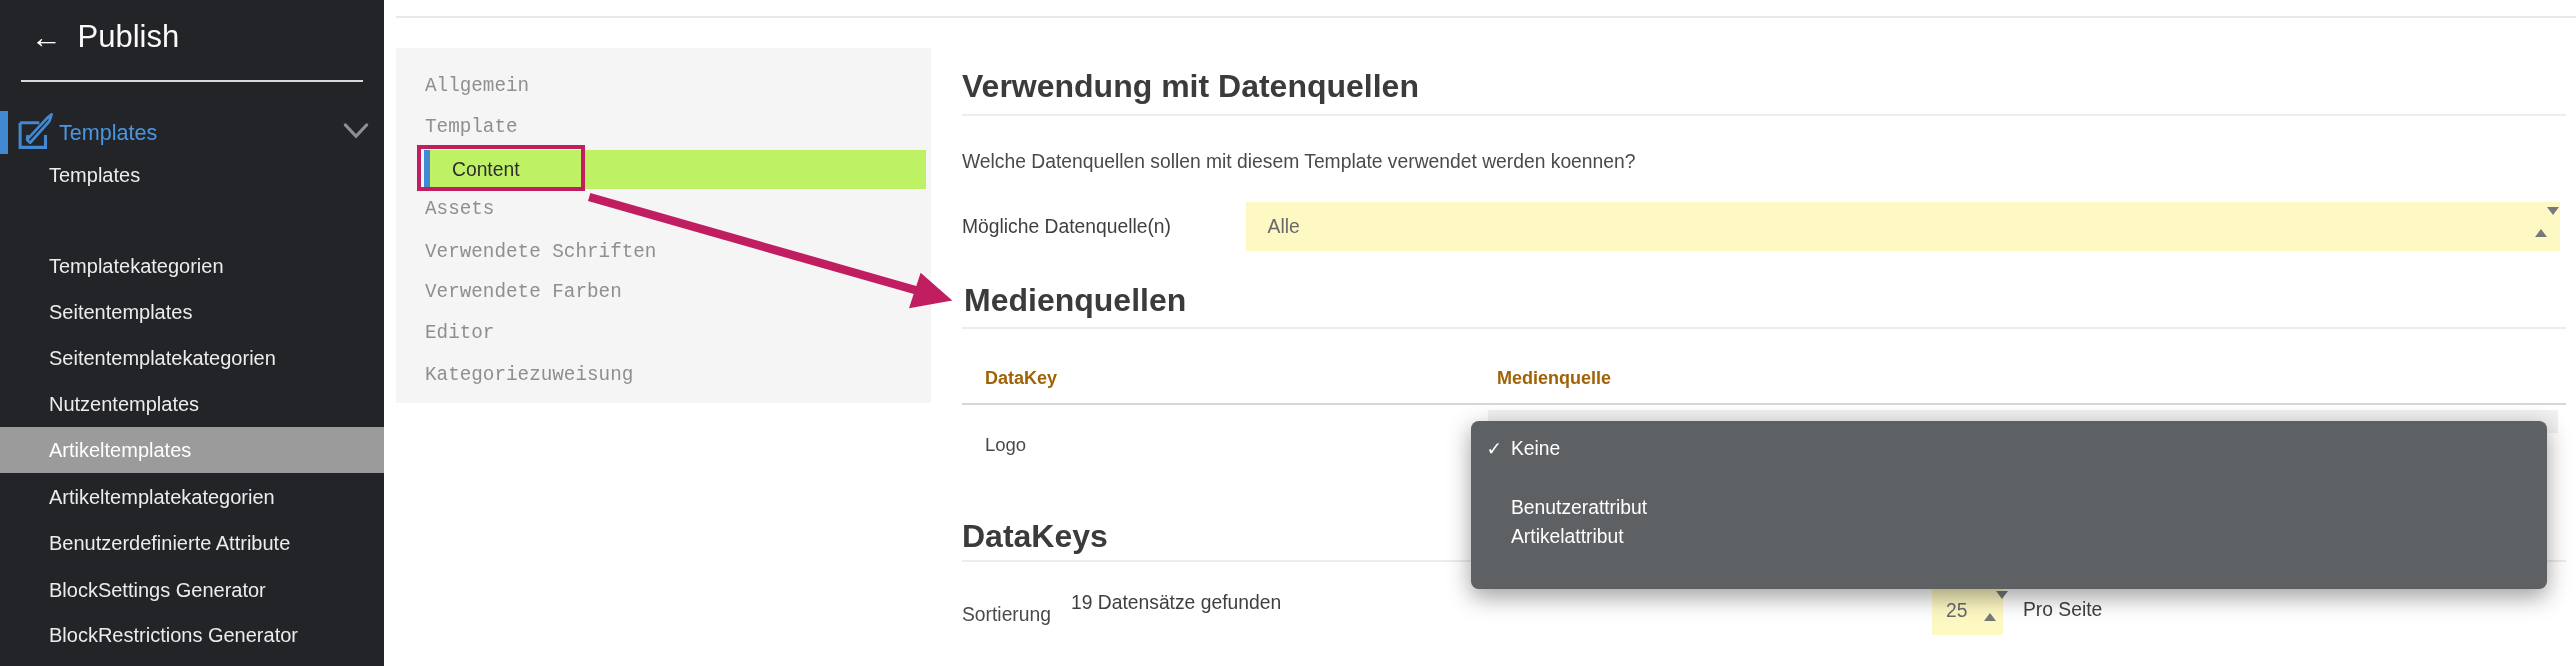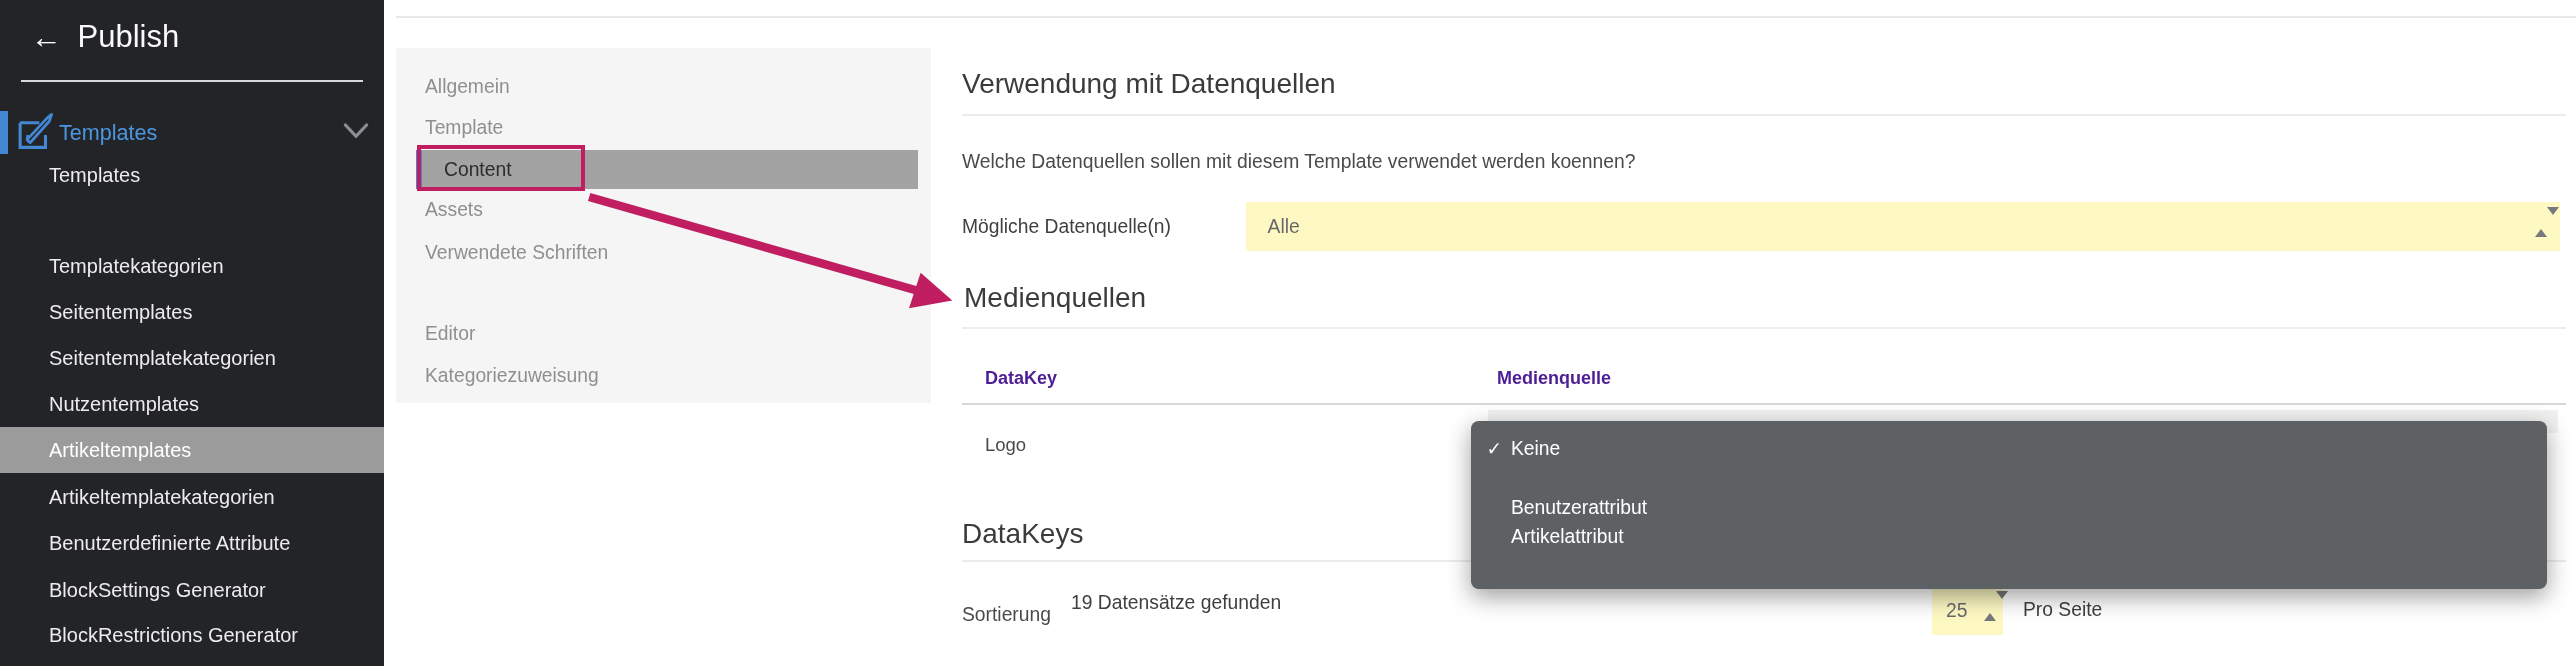--- a/index.html
+++ b/index.html
@@ -20,44 +20,44 @@
   .sb-item { left:0; width:384px; height:46px; line-height:46px; padding-left:49px;
              color:#ececec; font-size:20px; white-space:nowrap; }
   .sb-item.hl { background:#9b9b9b; color:#ffffff; }
 
   
   .top-line { left:396px; top:16px; width:2180px; height:1.5px; background:#e8e8e8; }
 
   
   .subnav { left:396px; top:48px; width:535px; height:355px; background:#f5f5f6; }
   .sn-item { position:absolute; left:0; width:535px; height:39px; line-height:39px;
-             padding-left:29px; color:#8f8f92; font-size:19.3px; white-space:nowrap; }
-  .sn-selected-bg { position:absolute; left:20px; top:102px; width:502px; height:39px; background:#a3a3a3; }
+             padding-left:29px; color:#8f8f92; font-size:19.3px; white-space:nowrap;font-family:Liberation Mono, monospace; }
+  .sn-selected-bg { position:absolute; left:28px; top:102px; width:502px; height:39px; background:#bef264; }
   .sn-selected-bar { position:absolute; left:0; top:0; width:6.2px; height:39px; background:#4288d2; }
   .sn-selected-label { position:absolute; left:28px; top:0; height:39px; line-height:39px;
                        color:#2c2c2e; font-size:19.3px; }
 
   
   .anno-box { left:417px; top:145px; width:168px; height:46px; border:4.6px solid #c01e60; }
   .anno-arrow { left:0; top:0; width:2576px; height:666px; pointer-events:none; }
 
   
-  .h1 { font-size:28px; color:#3b3b3b; font-weight:400; white-space:nowrap; }
+  .h1 { font-size:32px; color:#3b3b3b; font-weight:700; white-space:nowrap; }
   .divider { height:1.5px; background:#ececec; }
   .para { font-size:19.3px; color:#4a4a4a; white-space:nowrap; }
   .field-label { font-size:19.3px; color:#3f3f3f; white-space:nowrap; }
   .select { background:#fef9c3; }
   .select .val { position:absolute; left:21.6px; top:0; bottom:0; display:flex; align-items:center;
                  font-size:19.3px; color:#69696d; }
   .stepper { position:absolute; width:12.4px; }
   .stepper .up { width:0; height:0; border-left:6.2px solid transparent; border-right:6.2px solid transparent;
                  border-bottom:8.5px solid #76787b; margin-bottom:3.9px; }
   .stepper .dn { width:0; height:0; border-left:6.2px solid transparent; border-right:6.2px solid transparent;
                  border-top:8.5px solid #76787b; }
-  .th { font-size:18px; font-weight:700; color:#4c1d95; white-space:nowrap;text-align:right; }
+  .th { font-size:18px; font-weight:700; color:#a16207; white-space:nowrap;text-align:right; }
   .td { font-size:18.5px; color:#4a4a4a; white-space:nowrap; }
 
   
   .menu { left:1471px; top:421px; width:1076px; height:168px; background:#5e6164;
           border-radius:7.7px; box-shadow:0 7.7px 23px rgba(0,0,0,0.38); z-index:5; }
   .menu-opt { position:absolute; left:0; right:0; height:29px; line-height:29px;
               color:#ffffff; font-size:19.3px; padding-left:40px; white-space:nowrap; }
   .menu-opt .check { position:absolute; left:15.5px; top:0; line-height:29px; font-size:18.5px; }
   .menu-opt.hl { left:2.3px; right:2.3px; padding-left:38px; background:#4a98ed; border-radius:3.9px; }
   .covered-select { left:1488px; top:410px; width:1070px; height:23px; background:#f1f1f2; z-index:1; }
@@ -98,20 +98,21 @@
 
 <div class="abs subnav">
   <div class="sn-item" style="top:18.5px">Allgemein</div>
   <div class="sn-item" style="top:60px">Template</div>
   <div class="sn-selected-bg">
     <div class="sn-selected-bar"></div>
     <div class="sn-selected-label">Content</div>
   </div>
   <div class="sn-item" style="top:142px">Assets</div>
   <div class="sn-item" style="top:185px">Verwendete Schriften</div>
+  <div class="sn-item" style="top:225px">Verwendete Farben</div>
   <div class="sn-item" style="top:308px">Kategoriezuweisung</div>
   <div class="sn-item" style="top:266px">Editor</div>
 </div>
 
 <div class="abs anno-box"></div>
 <svg class="abs anno-arrow" viewBox="0 0 3333 862">
   <line x1="762" y1="255" x2="1186" y2="376" stroke="#c01e60" stroke-width="11"></line>
   <polygon points="1232,389 1176,399 1191,353" fill="#c01e60"></polygon>
 </svg>
 

